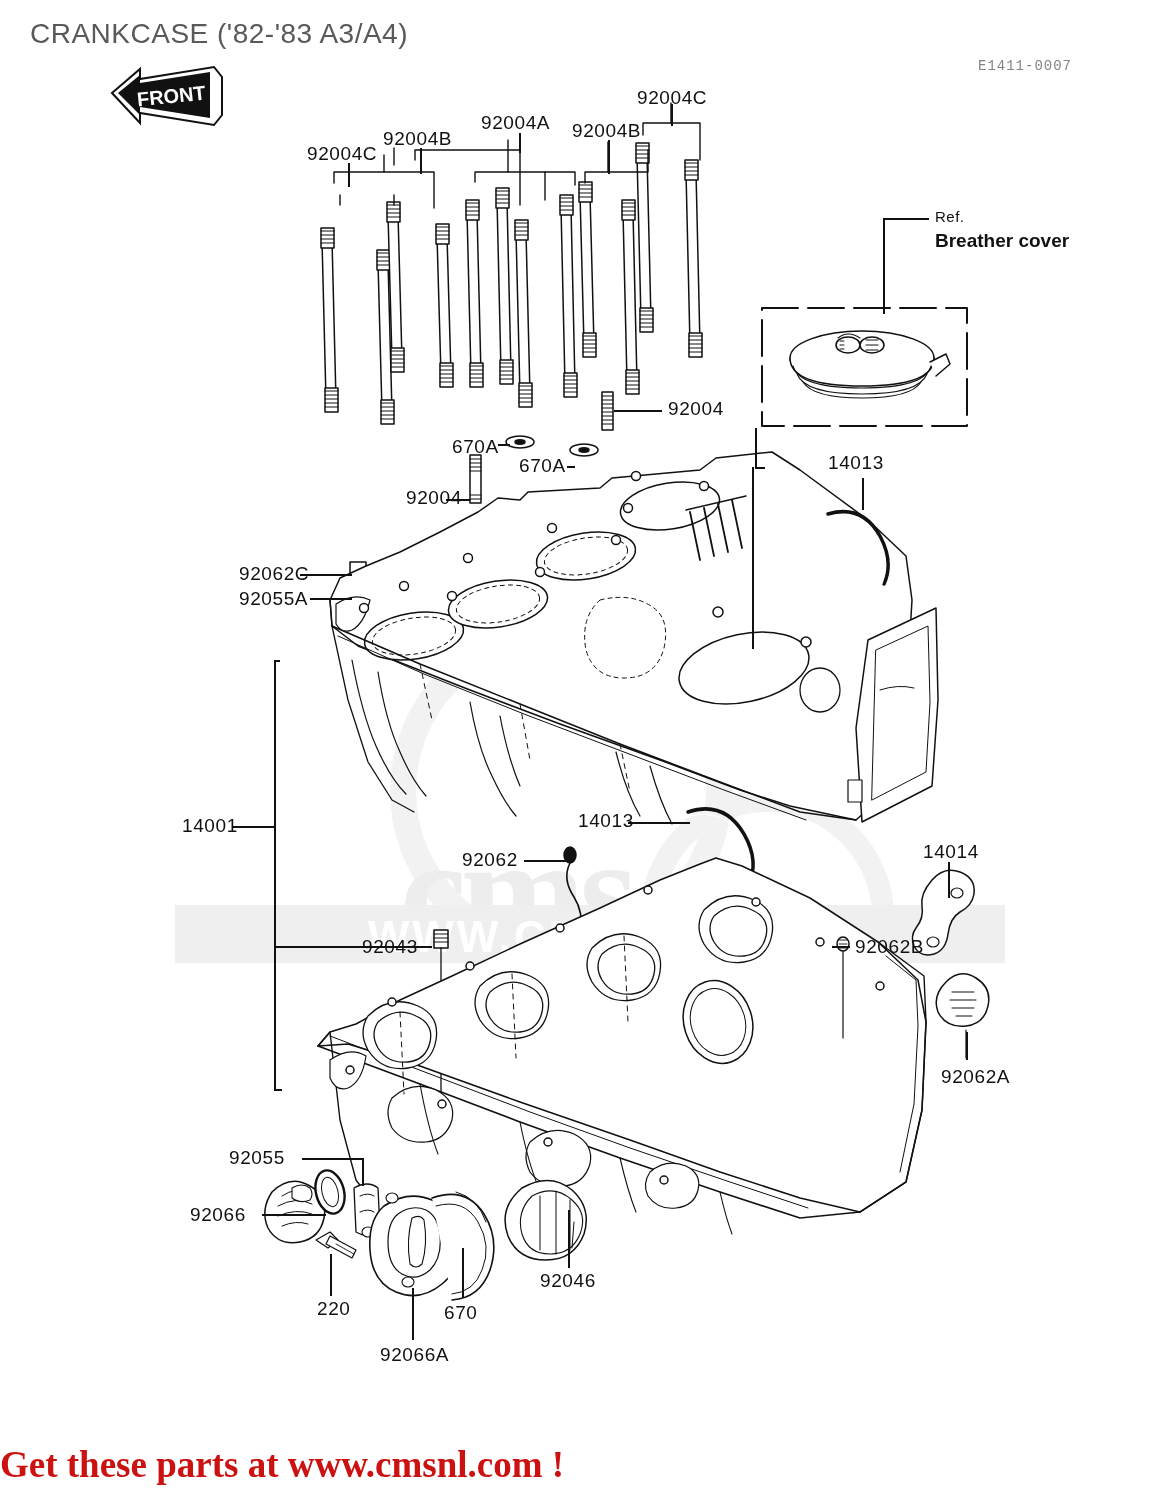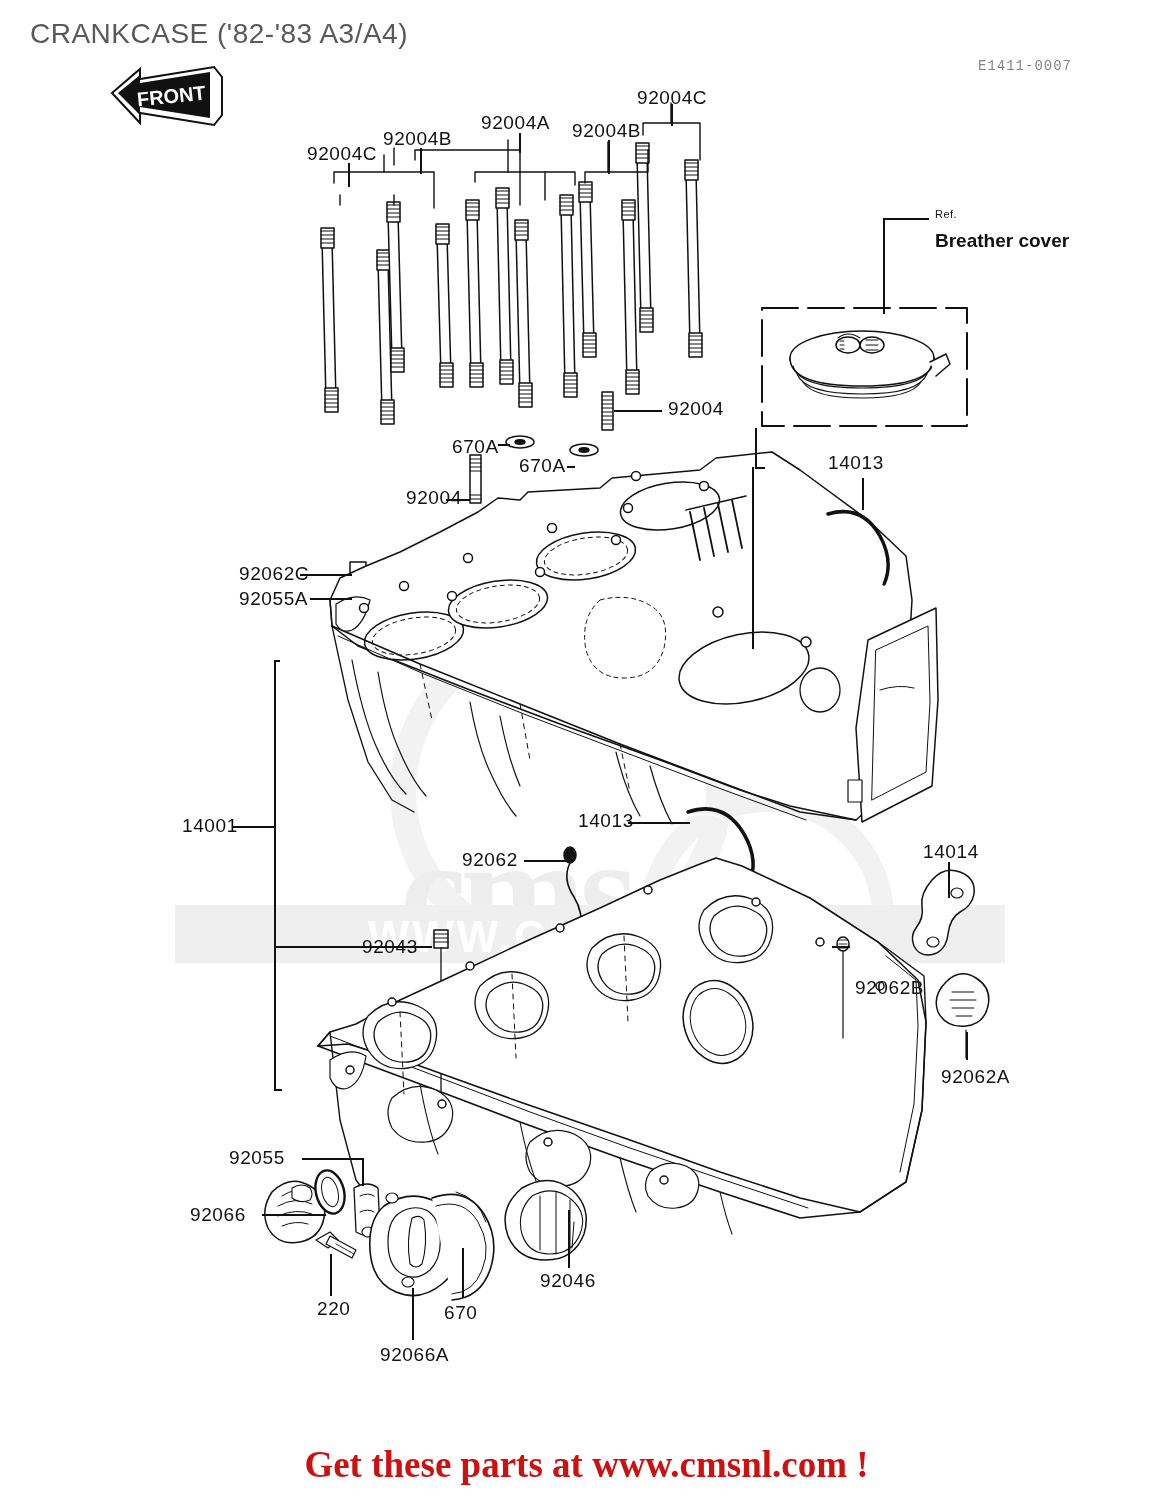--- a/index.html
+++ b/index.html
@@ -14,31 +14,31 @@
     font-size:28px;color:#58595b;letter-spacing:.5px;
     font-family:"Liberation Sans",sans-serif;white-space:nowrap;
   }
   .diagram-code{
     position:absolute;left:978px;top:58px;
     font-size:14px;color:#6e6e6e;letter-spacing:1px;
     font-family:"Liberation Mono",monospace;white-space:nowrap;
     opacity:.85;
   }
   .footer-cta{
-    position:absolute;left:0;top:1443px;width:1173px;text-align:center;
+    position:absolute;left:0;top:1443px;width:1173px;text-align:left;
     font-size:37px;color:#cc1111;font-weight:bold;letter-spacing:0px;
     font-family:"Liberation Serif",serif;
   }
 
   
   .lbl{
     position:absolute;font-size:19px;color:#111;white-space:nowrap;
     font-family:"Liberation Sans",sans-serif;letter-spacing:.6px;
   }
-  .lbl.ref{font-size:11px;letter-spacing:.5px;}
+  .lbl.ref{font-size:15px;letter-spacing:.5px;}
   .lbl.bold{font-weight:bold;font-size:19px;letter-spacing:0;}
 
   
   .ld{position:absolute;background:#111;}
   .ld.h{height:1.6px;}
   .ld.v{width:1.6px;}
 
   
   .wm{position:absolute;pointer-events:none;}
   .wm-band{
@@ -514,21 +514,21 @@
   <div class="lbl" style="left:519px;top:455px;">670A</div>
   <div class="lbl" style="left:406px;top:487px;">92004</div>
   <div class="lbl" style="left:239px;top:563px;">92062C</div>
   <div class="lbl" style="left:239px;top:588px;">92055A</div>
   <div class="lbl" style="left:828px;top:452px;">14013</div>
   <div class="lbl" style="left:578px;top:810px;">14013</div>
   <div class="lbl" style="left:182px;top:815px;">14001</div>
   <div class="lbl" style="left:462px;top:849px;">92062</div>
   <div class="lbl" style="left:362px;top:936px;">92043</div>
   <div class="lbl" style="left:923px;top:841px;">14014</div>
-  <div class="lbl" style="left:855px;top:936px;margin-top:41px;">92062B</div>
+  <div class="lbl" style="left:855px;top:936px;">92062B</div>
   <div class="lbl" style="left:941px;top:1066px;">92062A</div>
   <div class="lbl" style="left:229px;top:1147px;text-align:center;">92055</div>
   <div class="lbl" style="left:190px;top:1204px;">92066</div>
   <div class="lbl" style="left:317px;top:1298px;">220</div>
   <div class="lbl" style="left:444px;top:1302px;">670</div>
   <div class="lbl" style="left:380px;top:1344px;">92066A</div>
   <div class="lbl" style="left:540px;top:1270px;">92046</div>
 
   <div class="lbl ref" style="left:935px;top:208px;">Ref.</div>
   <div class="lbl bold" style="left:935px;top:230px;">Breather cover</div>

